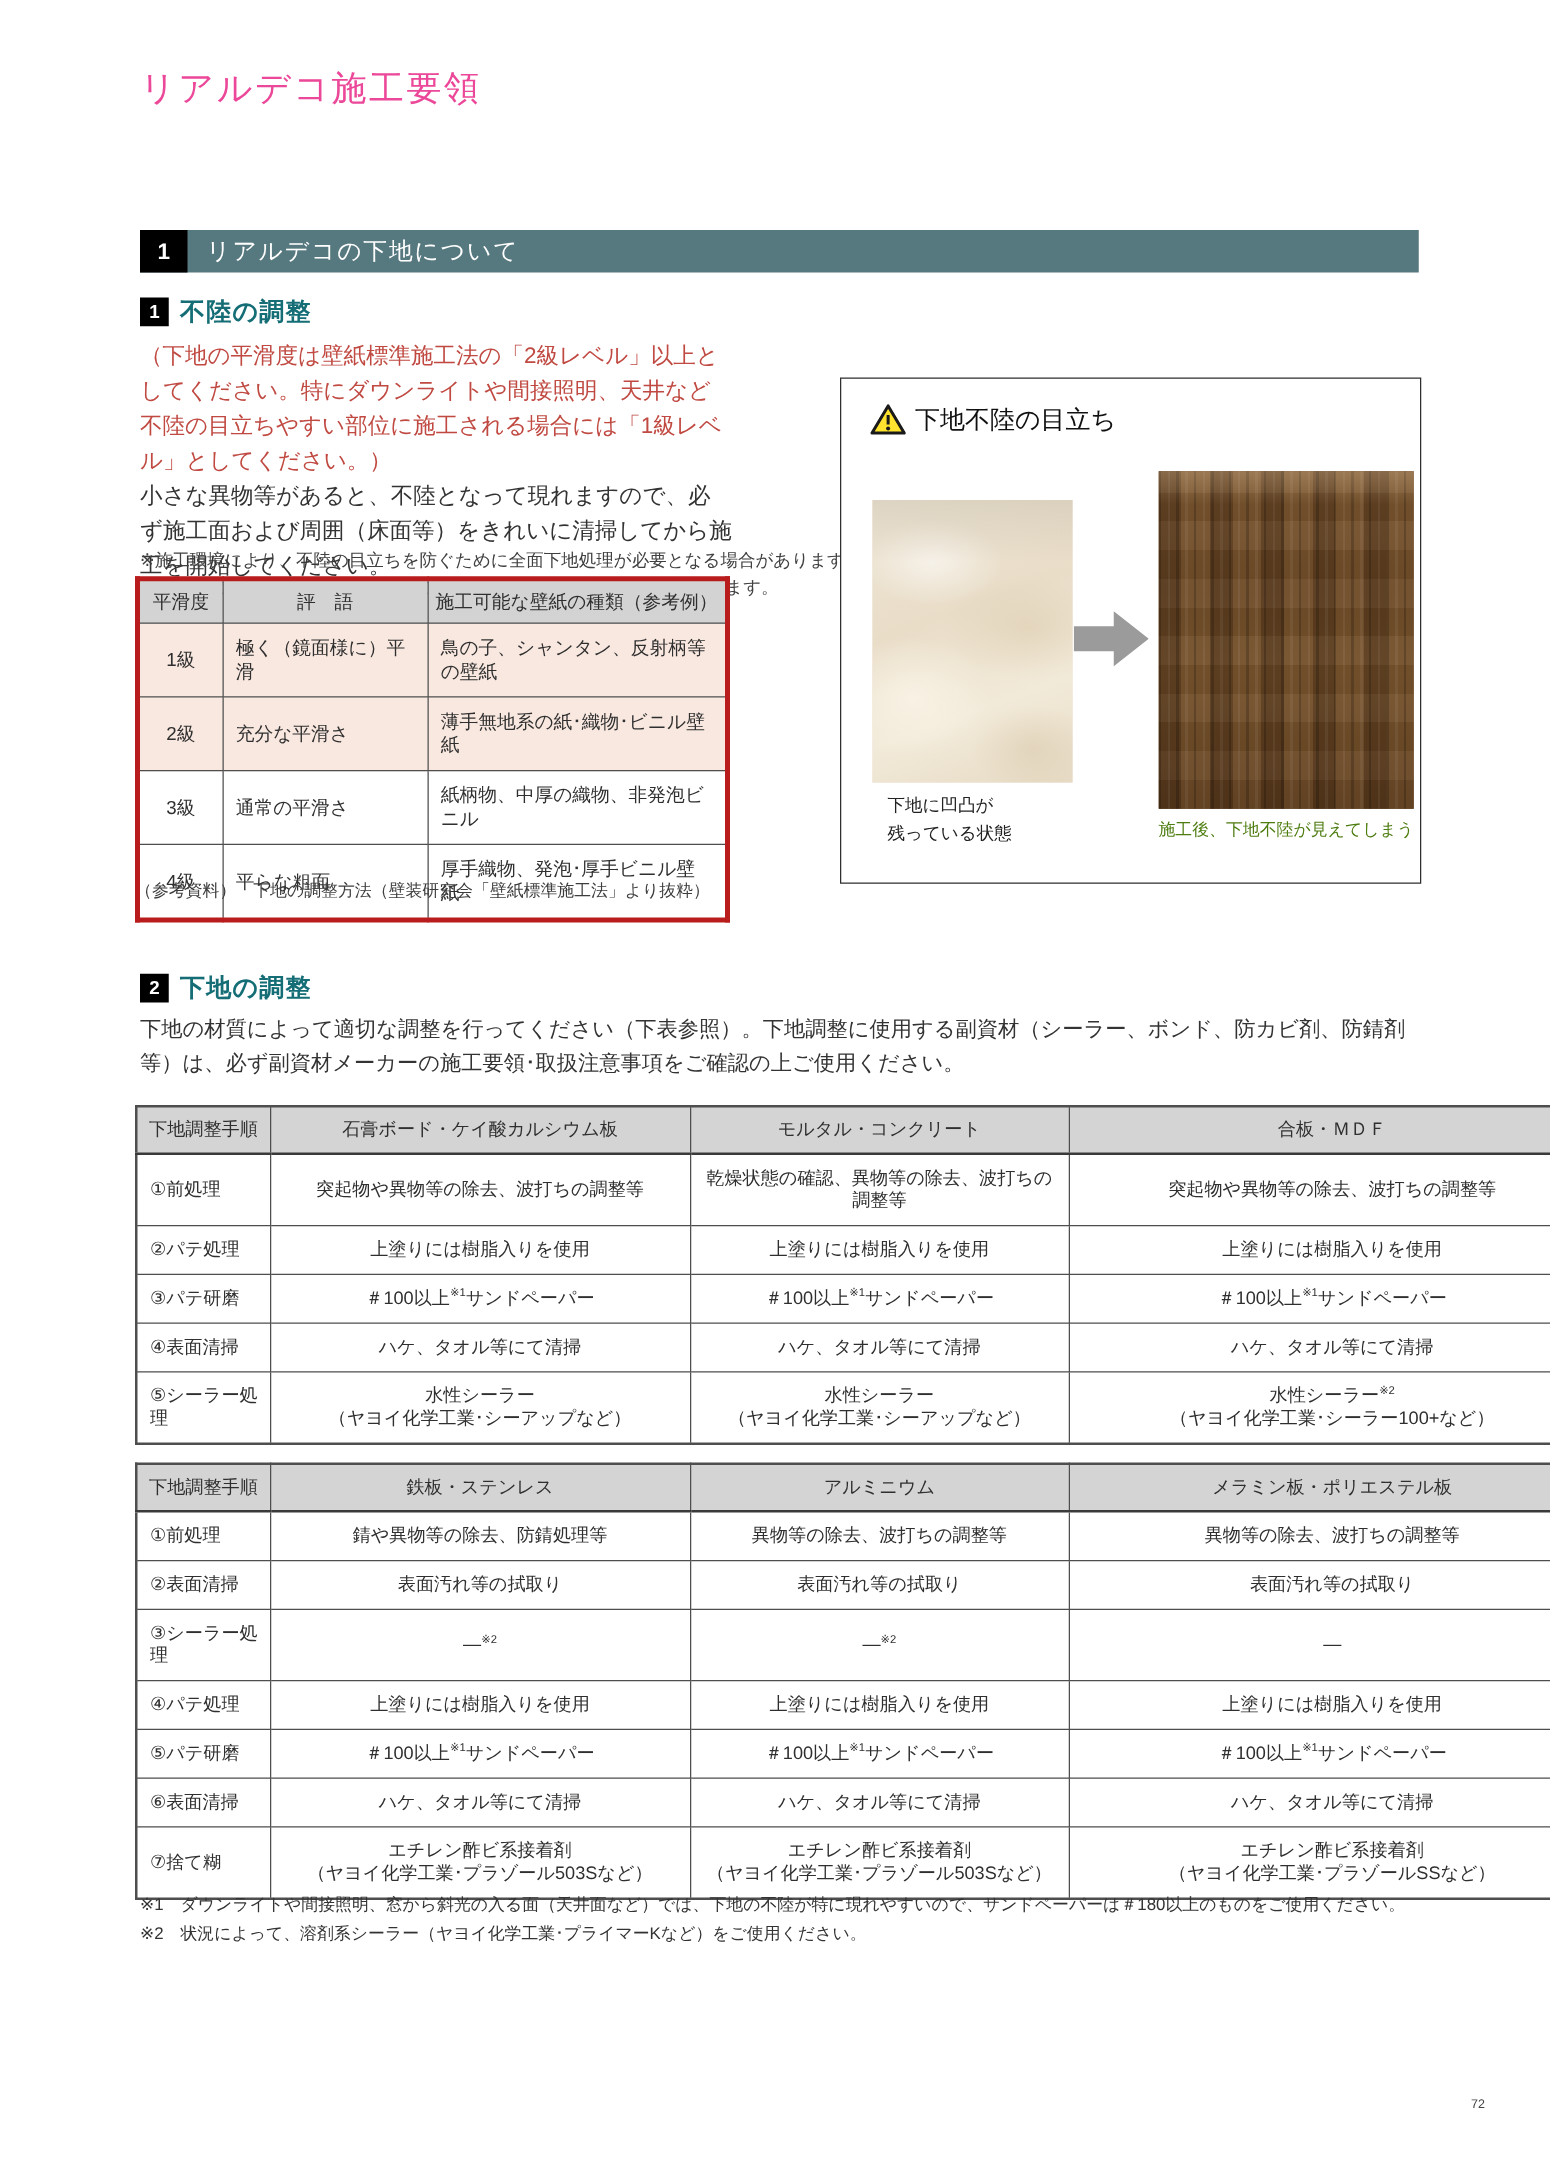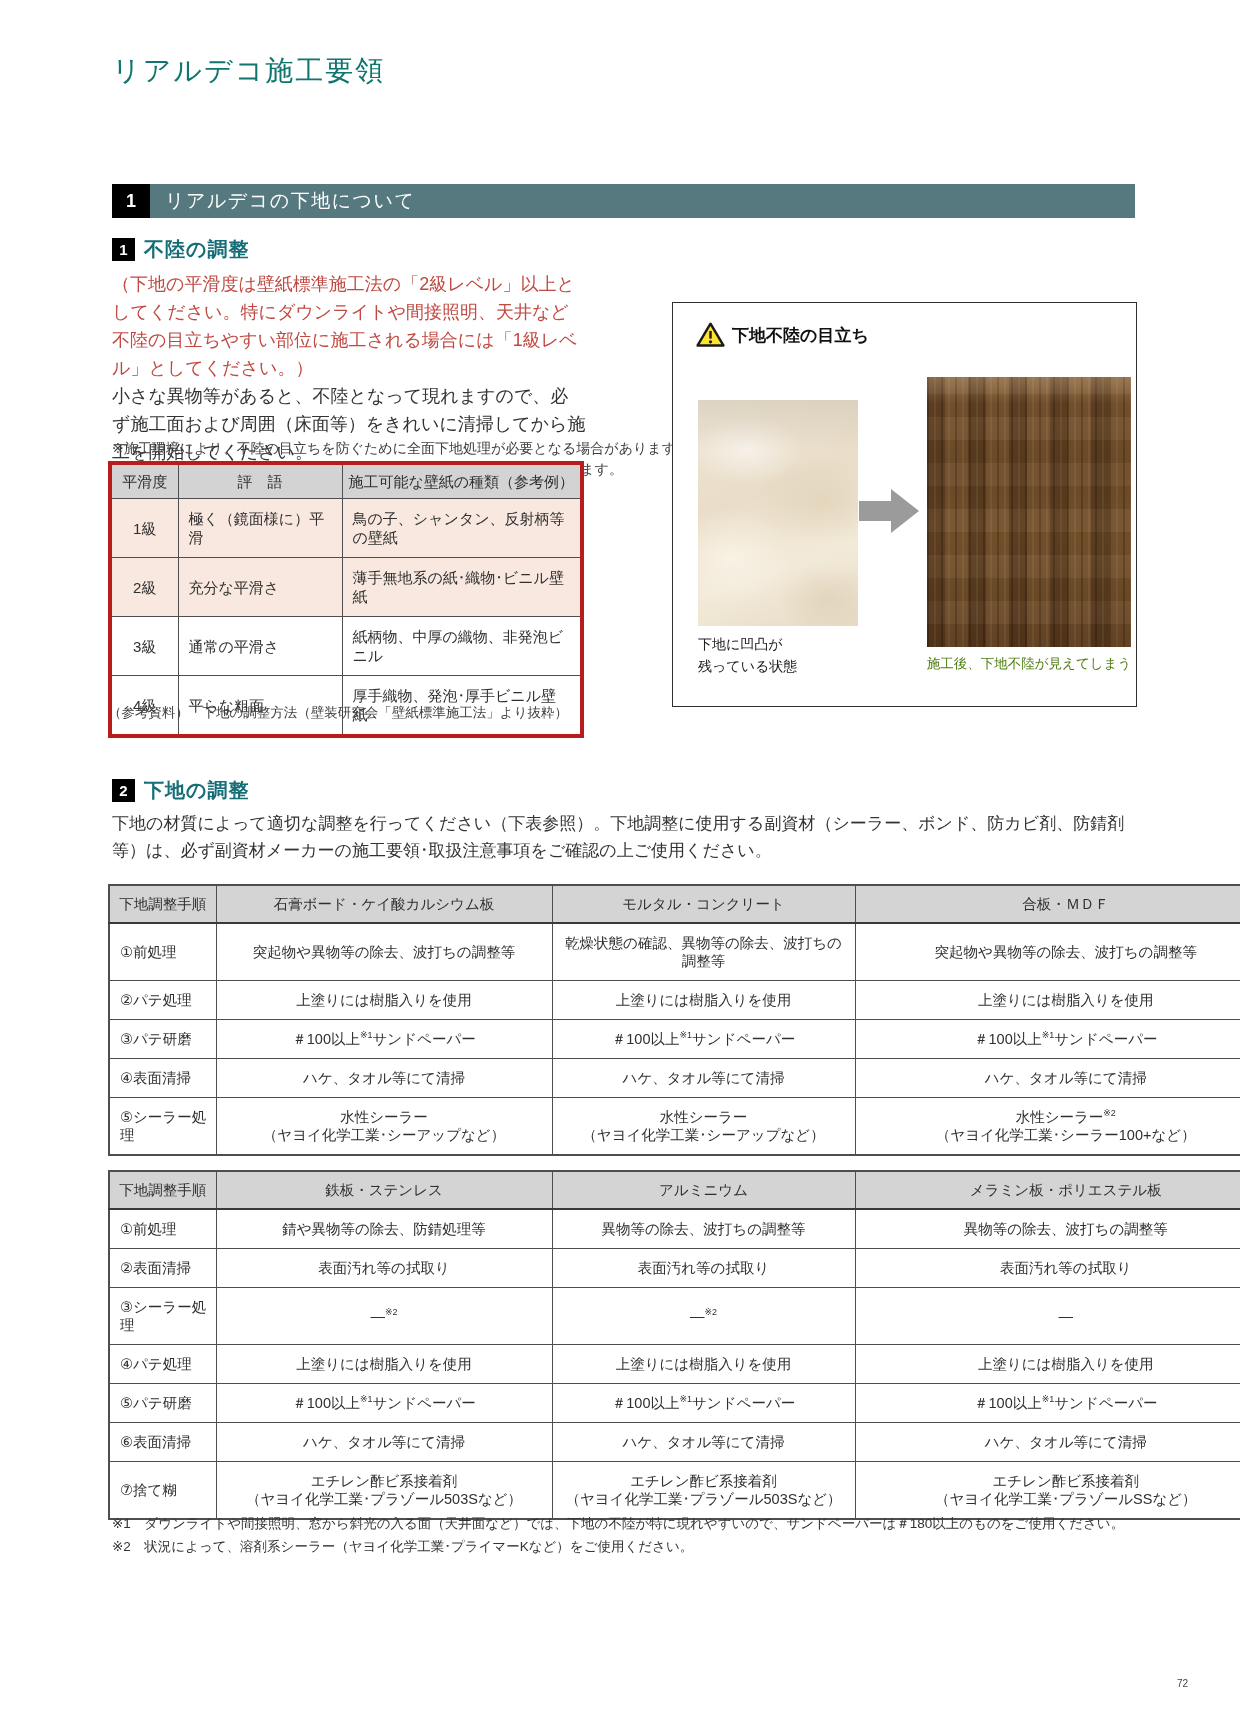--- a/index.html
+++ b/index.html
@@ -2,21 +2,21 @@
 <html><head>
 <meta charset="utf-8">
 <style>
   html,body { margin:0; padding:0; background:#e8e8e8; }
   .page {
     position:relative; width:1240px; height:1736px; margin:0 auto; background:#ffffff;
     font-family:"Liberation Sans","DejaVu Sans",sans-serif; overflow:hidden;
   }
   sup { font-size:9px; vertical-align:super; line-height:0; }
 
-  .doc-title { position:absolute; left:112px; top:52px; font-size:28px; font-weight:400; color:#0f766e; letter-spacing:2px; margin:0; }
+  .doc-title { position:absolute; left:112px; top:52px; font-size:28px; font-weight:400; color:#ec4899; letter-spacing:2px; margin:0; }
 
   .banner { position:absolute; left:112px; top:184px; width:1023px; height:34px; display:flex; background:#56787f; }
   .banner-num { width:38px; background:#000; color:#fff; font-size:18px; font-weight:bold; display:flex; align-items:center; justify-content:center; }
   .banner-title { color:#fff; font-size:19px; display:flex; align-items:center; padding-left:15px; letter-spacing:1.5px; }
 
   .subhead { position:absolute; left:112px; display:flex; align-items:center; gap:9px; }
   .subhead .num { width:23px; height:23px; background:#000; color:#fff; font-weight:bold; font-size:15px; display:flex; align-items:center; justify-content:center; }
   .subhead .t { font-size:20px; font-weight:bold; color:#156e76; letter-spacing:1px; }
   #subhead1 { top:236px; }
   #subhead2 { top:777px; }
@@ -32,21 +32,21 @@
   .smooth { position:absolute; left:108px; top:461px; width:476px; font-size:15px; color:#2f2f2f; border:4px solid #b91c1c; }
   .smooth th, .smooth td { border:1px solid #4e4e4e; line-height:19px; }
   .smooth th { background:#d3d3d3; font-weight:normal; text-align:center; padding:7px 4px; }
   .smooth td { padding:10px 10px; text-align:left; }
   .smooth td:first-child { text-align:center; padding:10px 2px;margin-top:32px; }
   .smooth tbody tr:nth-child(-n+2) { background:#f9e8e0; }
 
   .tbl-caption { position:absolute; left:108px; top:704px; font-size:13.5px; color:#3d3d3d; }
 
   .callout { position:absolute; left:672px; top:302px; width:463px; height:403px; border:1px solid #2e2e2e; background:#fff; }
-  .callout-title { position:absolute; left:23px; top:19px; display:flex; align-items:center; gap:7px; font-size:17px; font-weight:bold; color:#101010; }
+  .callout-title { position:absolute; left:23px; top:19px; display:flex; align-items:center; gap:7px; font-size:20px; font-weight:normal; color:#101010; }
   .before-img {
     position:absolute; left:25px; top:97px; width:160px; height:226px;
     background-color:#ece1cf;
     background-image:
       linear-gradient(180deg, rgba(175,165,145,.28), rgba(0,0,0,0) 22%),
       radial-gradient(ellipse 80px 50px at 30% 22%, rgba(255,255,255,.55), rgba(255,255,255,0) 70%),
       radial-gradient(ellipse 100px 60px at 78% 45%, rgba(219,202,172,.5), rgba(219,202,172,0) 70%),
       radial-gradient(ellipse 90px 70px at 20% 70%, rgba(255,250,240,.6), rgba(255,255,255,0) 70%),
       radial-gradient(ellipse 70px 50px at 80% 88%, rgba(216,198,168,.45), rgba(216,198,168,0) 70%),
       linear-gradient(160deg, #efe6d6 0%, #e9ddc8 40%, #f2ead9 70%, #e6dac4 100%);
@@ -55,21 +55,21 @@
     position:absolute; left:254px; top:74px; width:204px; height:270px;
     background-color:#6f4c29;
     background-image:
       linear-gradient(180deg, rgba(255,228,185,.22) 0%, rgba(0,0,0,0) 10%),
       repeating-linear-gradient(90deg, rgba(0,0,0,.20) 0 2px, rgba(0,0,0,0) 2px 7px, rgba(255,255,255,.06) 7px 9px, rgba(0,0,0,0) 9px 14px),
       repeating-linear-gradient(90deg, rgba(58,34,14,.35) 0 18px, rgba(122,86,46,.28) 18px 41px),
       repeating-linear-gradient(0deg, rgba(0,0,0,.07) 0 23px, rgba(255,255,255,.05) 23px 46px),
       linear-gradient(180deg, #7a5530 0%, #6b4826 35%, #75512c 60%, #5f3f20 100%);
   }
   .arrow { position:absolute; left:186px; top:183px; }
-  .before-cap { position:absolute; left:25px; top:330px; font-size:14px; line-height:22px; color:#222; }
+  .before-cap { position:absolute; left:37px; top:330px; font-size:14px; line-height:22px; color:#222; }
   .after-cap { position:absolute; left:244px; top:352px; width:224px; font-size:13.5px; color:#4d7c0f; text-align:center; white-space:nowrap; }
 
   .intro { position:absolute; left:112px; top:810px; width:1045px; font-size:17px; line-height:27px; color:#333; margin:0; }
 
   .proc { position:absolute; left:108px; width:1170px; font-size:14.5px; color:#2f2f2f; border:2px solid #4e4e4e; }
   #tableA { top:884px; }
   #tableB { top:1170px; }
   .proc th, .proc td { border:1px solid #4e4e4e; text-align:center; line-height:18px; white-space:pre-line; }
   .proc th { background:#d4d4d4; font-weight:normal; padding:9px 4px; }
   .proc thead th { border-bottom:2px solid #3a3a3a; }

